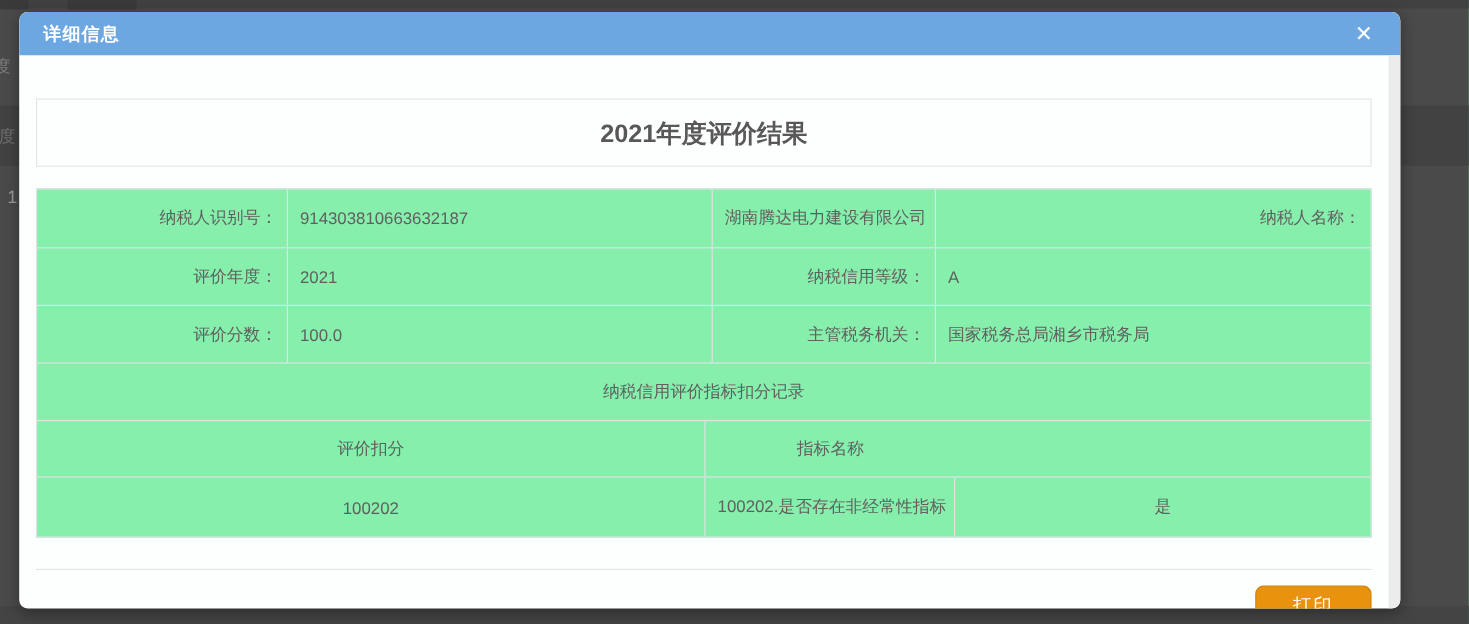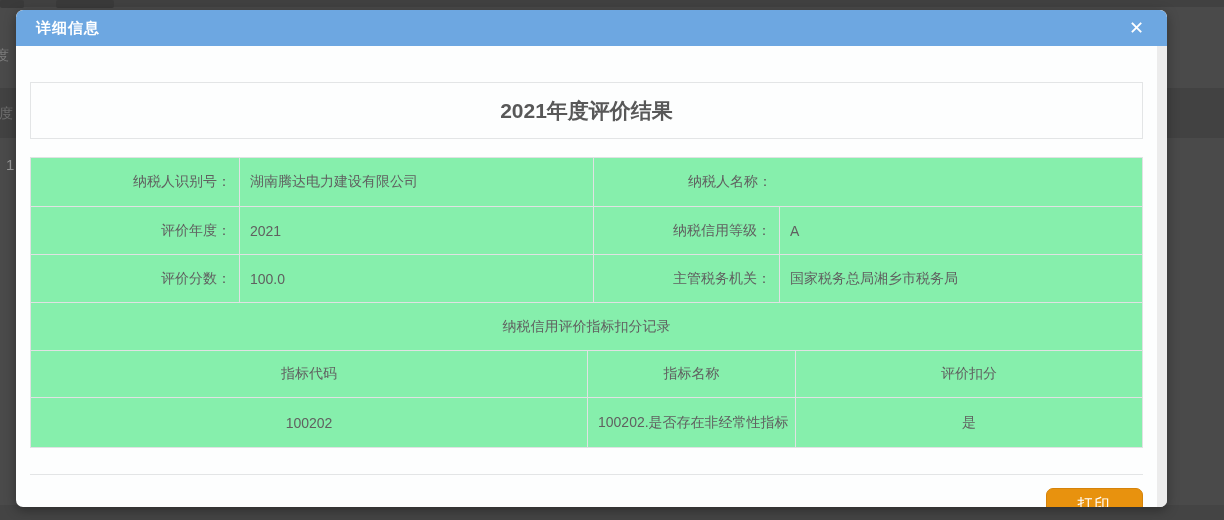--- a/index.html
+++ b/index.html
@@ -111,20 +111,21 @@
     <div class="content">
 
       <div class="heading-box">
         <span class="heading-text">2021年度评价结果</span>
       </div>
 
       <div class="detail-table">
 
         <div class="t-row info">
           <div class="cell lbl">纳税人识别号：</div>
+          <div class="cell">914303810663632187</div>
           <div class="cell">湖南腾达电力建设有限公司</div>
           <div class="cell lbl">纳税人名称：</div>
         </div>
 
         <div class="t-row info">
           <div class="cell lbl">评价年度：</div>
           <div class="cell">2021</div>
           <div class="cell lbl">纳税信用等级：</div>
           <div class="cell">A</div>
         </div>
@@ -134,23 +135,22 @@
           <div class="cell">100.0</div>
           <div class="cell lbl">主管税务机关：</div>
           <div class="cell">国家税务总局湘乡市税务局</div>
         </div>
 
         <div class="t-row section">
           <div class="section-cell">纳税信用评价指标扣分记录</div>
         </div>
 
         <div class="t-row ind-head">
-          <div class="cell ctr">指标代码</div>
+          <div class="cell ctr">评价扣分</div>
           <div class="cell ctr">指标名称</div>
-          <div class="cell ctr">评价扣分</div>
         </div>
 
         <div class="t-row ind-data">
           <div class="cell ctr">100202</div>
           <div class="cell">100202.是否存在非经常性指标</div>
           <div class="cell ctr">是</div>
         </div>
 
       </div>
 

